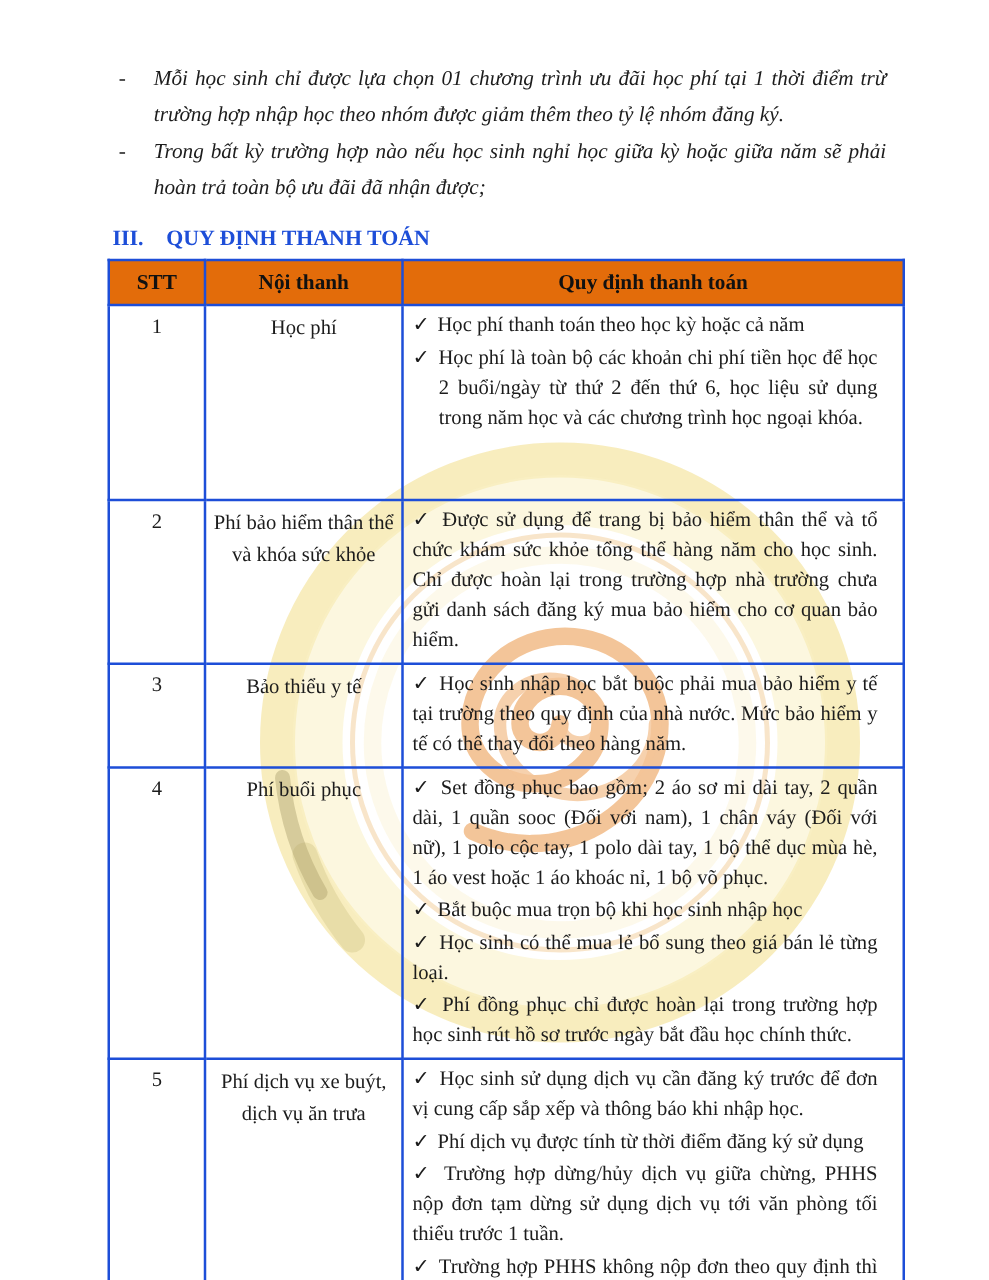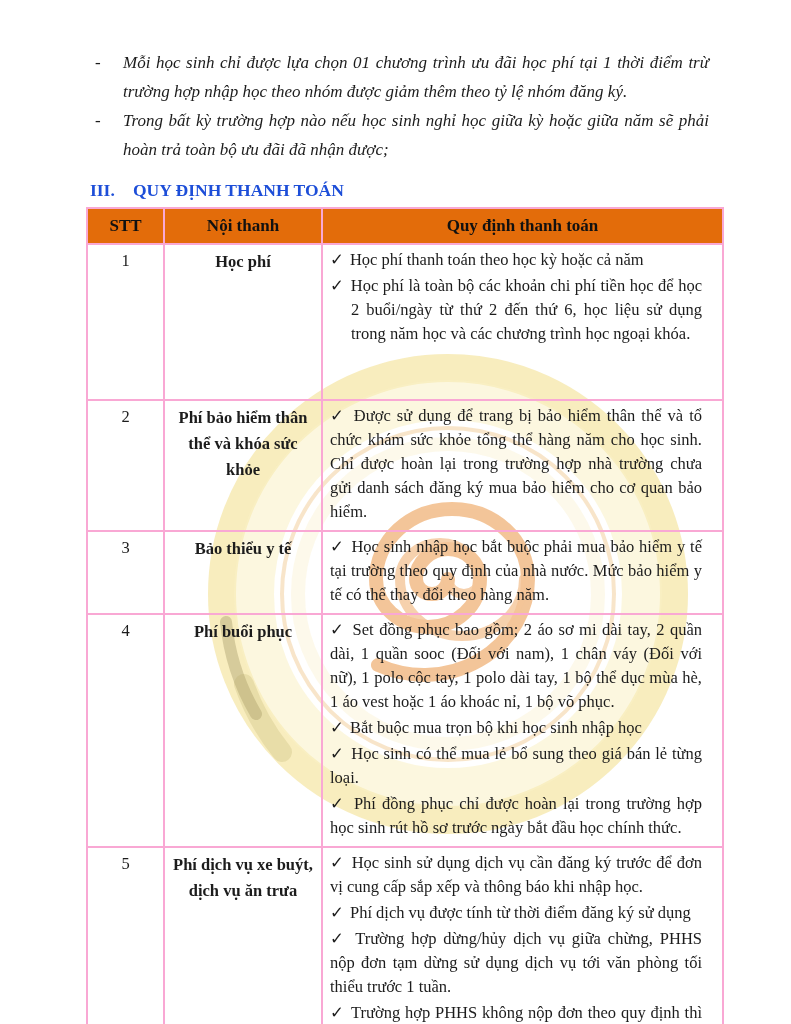--- a/index.html
+++ b/index.html
@@ -40,33 +40,33 @@
   
   table.regs{
     margin:6px 0 0 86px;
     width:606px;
     border-collapse:collapse;
     table-layout:fixed;
     font-size:16.5px;
     background:transparent;
   }
   table.regs th, table.regs td{
-    border:2px solid #f9a8d4;
+    border:2px solid #1d4ed8;
     vertical-align:top;
     background:transparent;
   }
   table.regs th{
     font-size:17px;font-weight:bold;color:#111;
     text-align:center;vertical-align:middle;
     height:30px;padding:2px 4px;
   }
   th.c1{width:67px;} th.c2{width:148px;} th.c3{width:391px;}
   td.cell-stt{text-align:center;padding-top:4px;line-height:24px;}
   td.cell-label{
-    font-weight:bold;text-align:center;
+    font-weight:normal;text-align:center;
     padding:4px 6px 0 6px;line-height:26px;
   }
   td.cell-content{padding:3px 20px 4px 7px;line-height:24px;}
   td.cell-content p.item{margin:0 0 2px 0;text-align:justify;}
   td.cell-content p.item.hang{padding-left:21px;text-indent:-21px;}
   .check{padding-right:2px;}
 
   
   tbody tr:nth-child(1){height:156px;}
   tbody tr:nth-child(2){height:96px;}

